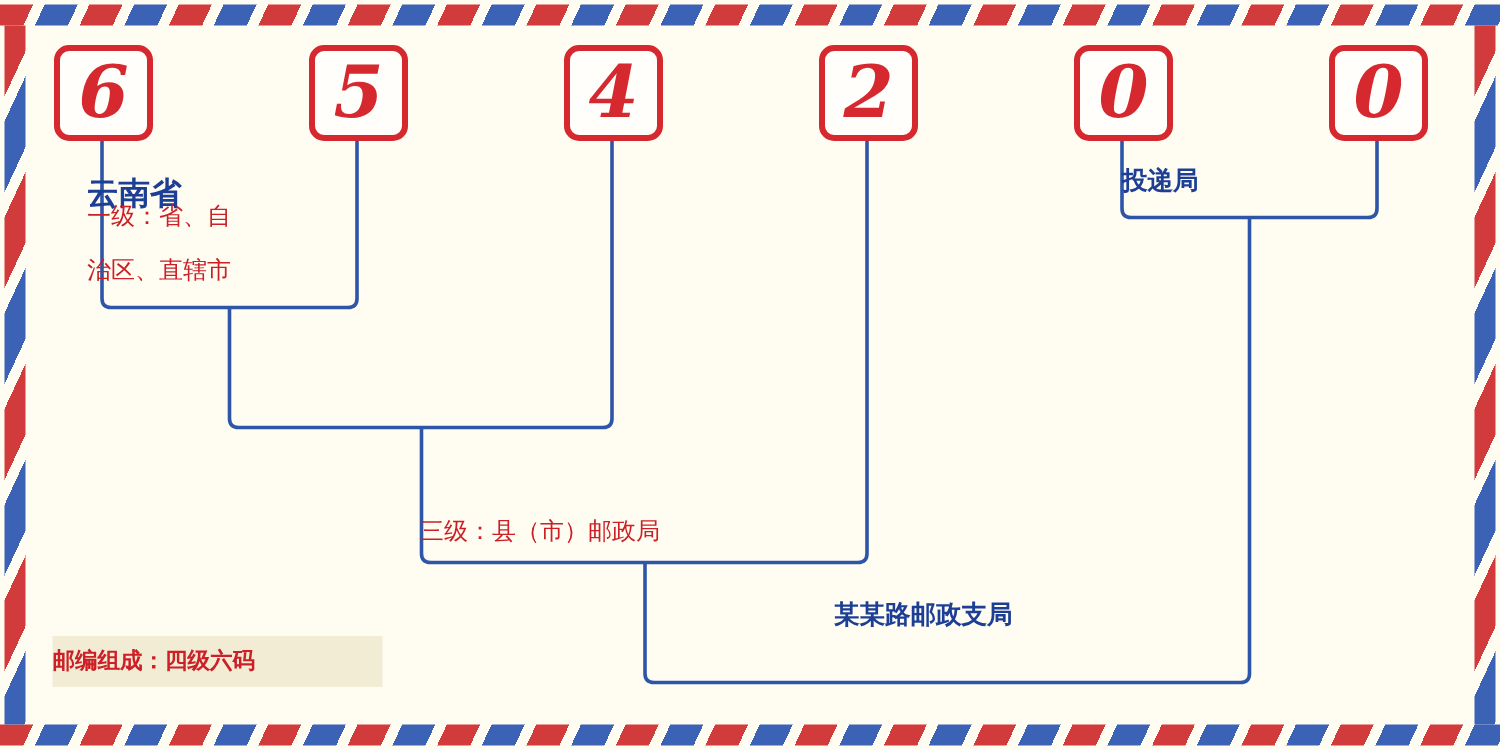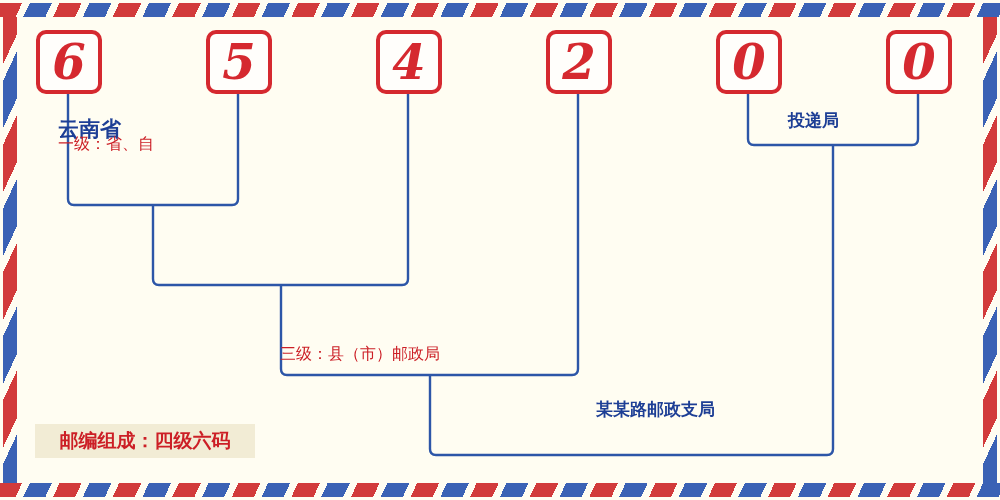--- a/index.html
+++ b/index.html
@@ -32,29 +32,29 @@
     background:#fffefb; border:4px solid var(--digit-red,#d5292f); border-radius:10px;
     display:flex; align-items:center; justify-content:center;
   }
   .digit {
     font-family:"DejaVu Serif", serif; font-style:italic; font-weight:bold;
     font-size:48px; line-height:1; color:var(--digit-red,#d5292f);
   }
 
   .lbl { position:absolute; text-align:left; font-size:16px; white-space:nowrap; }
   .lbl.place { color:var(--label-blue,#1d3e95); font-weight:bold; font-size:21px; }
-  .lbl.place.small { font-size:17px;margin-left:40px; }
+  .lbl.place.small { font-size:17px; }
   .lbl.red { color:var(--label-red,#cc1f26); }
   .lbl.left { text-align:center; }
 
   .note-chip {
     position:absolute; left:35px; top:424px; width:220px; height:34px;
-    line-height:34px; text-align:center;
+    line-height:34px; 
     background:var(--note-chip-bg,#f2ecd5);
-    color:var(--label-red,#cc1f26); font-weight:bold; font-size:19px;
+    color:var(--label-red,#cc1f26); font-weight:bold; font-size:15px;
   }
 </style>
 </head>
 <body>
 
 <div class="page">
 
   <div class="border-band band-top"></div>
   <div class="border-band band-bottom"></div>
   <div class="border-band band-left"></div>
@@ -82,20 +82,21 @@
     </div>
   <div class="digit-box" style="left:716px">
       <span class="digit">0</span>
     </div>
   <div class="digit-box" style="left:886px">
       <span class="digit">0</span>
     </div>
 
   <div class="lbl place" style="left:58px;top:115px;width:190px">云南省</div>
   <div class="lbl red" style="left:58px;top:134px;width:190px">一级：省、自</div>
+  <div class="lbl red" style="left:58px;top:170px;width:190px">治区、直辖市</div>
 
 
   <div class="lbl red" style="left:280px;top:344px;width:357px">三级：县（市）邮政局</div>
 
   <div class="lbl place small left" style="left:556px;top:398px">某某路邮政支局</div>
 
   <div class="lbl place small" style="left:748px;top:109px;width:172px">投递局</div>
 
   <div class="note-chip">邮编组成：四级六码</div>
 

